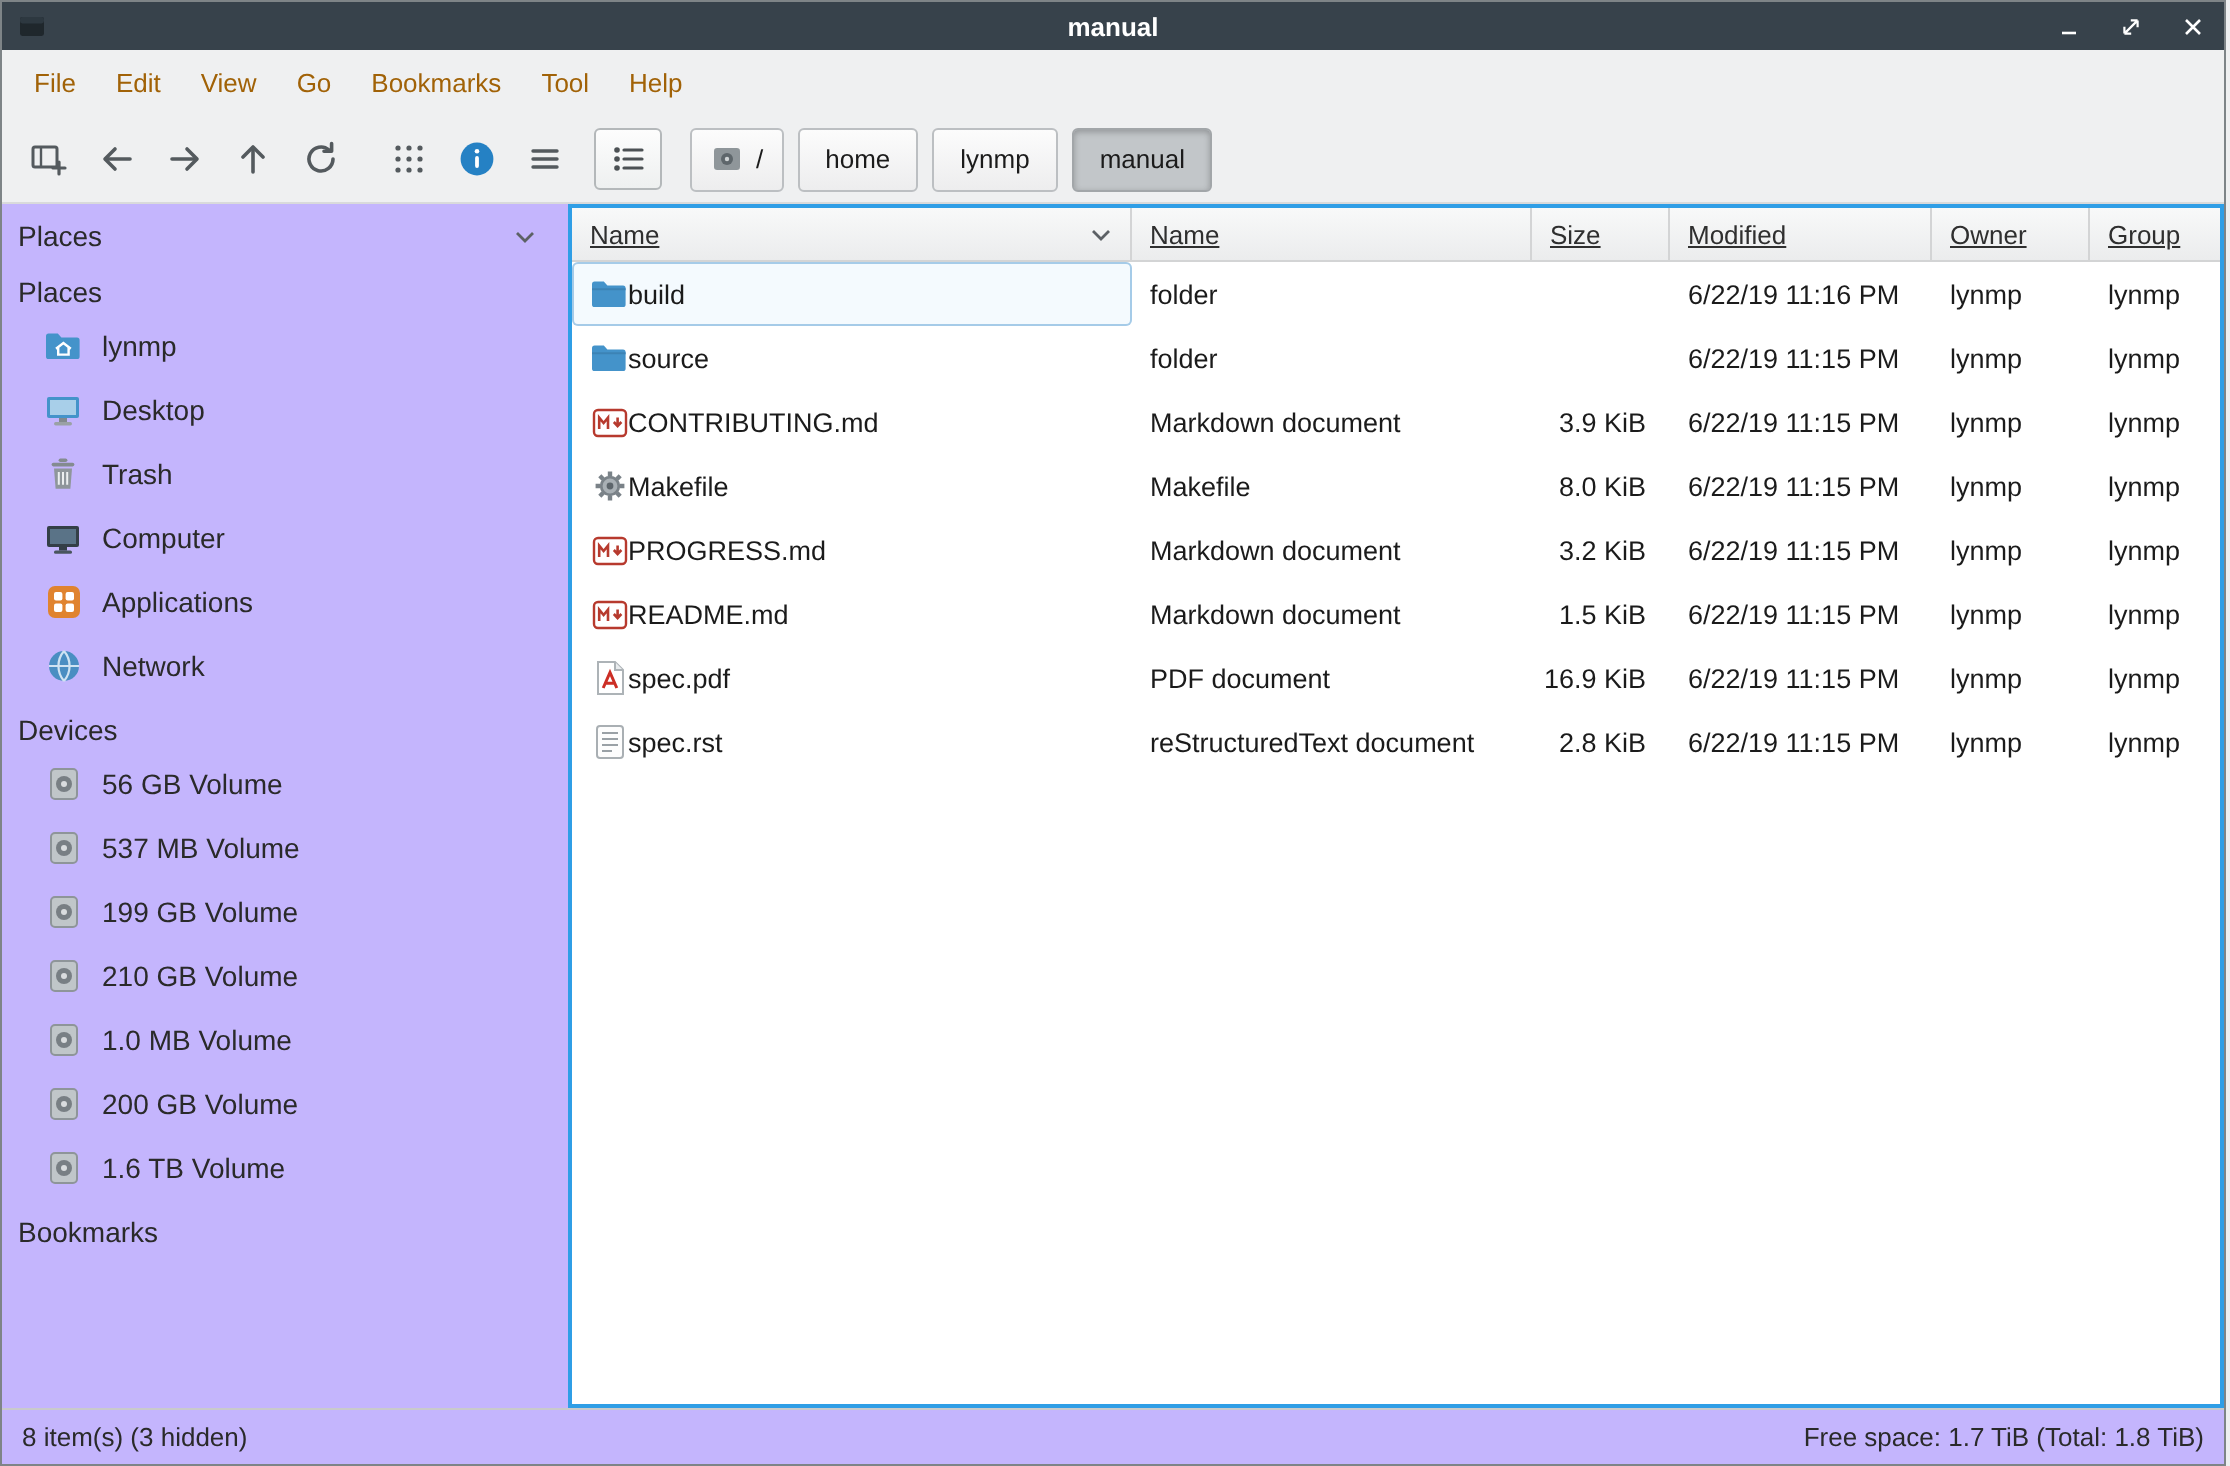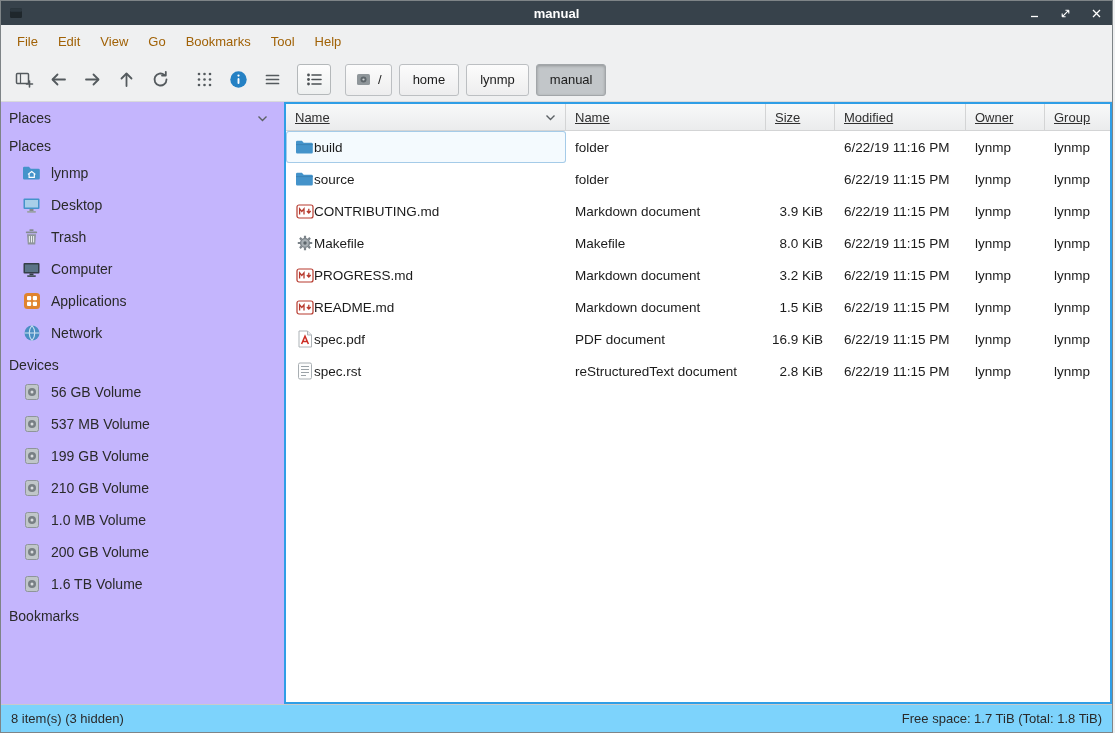--- a/index.html
+++ b/index.html
@@ -47,21 +47,21 @@
   .hcell { display:flex; align-items:center; padding:0 9px; border-right:1px solid #d3d4d5; overflow:hidden; white-space:nowrap;text-decoration:underline; }
   .hcell:last-child { border-right:none; }
   .hcell .sort { margin-left:auto; display:flex; align-items:center; }
   .list-body { flex:1 1 auto; overflow:hidden; }
   .file-row { display:grid; grid-template-columns:280px 200px 69px 131px 79px 1fr; height:32px; align-items:center; font-size:13.5px; color:#1b1b1b; }
   .cell { display:flex; align-items:center; gap:0; padding:0 9px; height:100%; overflow:hidden; white-space:nowrap; }
   .cell.size { justify-content:flex-end; padding-right:12px; }
   .file-row.focused .cell.name { box-shadow:inset 0 0 0 1px #a5cbe8; border-radius:3px; background:#f4fafe; }
 
   
-  .statusbar { height:28px; flex:0 0 auto; background:#7dd3fc; border-top:1px solid #c9cacb; display:flex; align-items:center; justify-content:space-between; padding:0 10px; font-size:13px; color:#2a2a2a;gap:37px; }
+  .statusbar { height:28px; flex:0 0 auto; background:#c4b5fd; border-top:1px solid #c9cacb; display:flex; align-items:center; justify-content:space-between; padding:0 10px; font-size:13px; color:#2a2a2a;gap:37px; }
 
   .icon svg { display:block; }
 </style>
 </head>
 <body>
 
 <div class="window">
 
   <div class="titlebar">
     <span class="win-icon icon">

